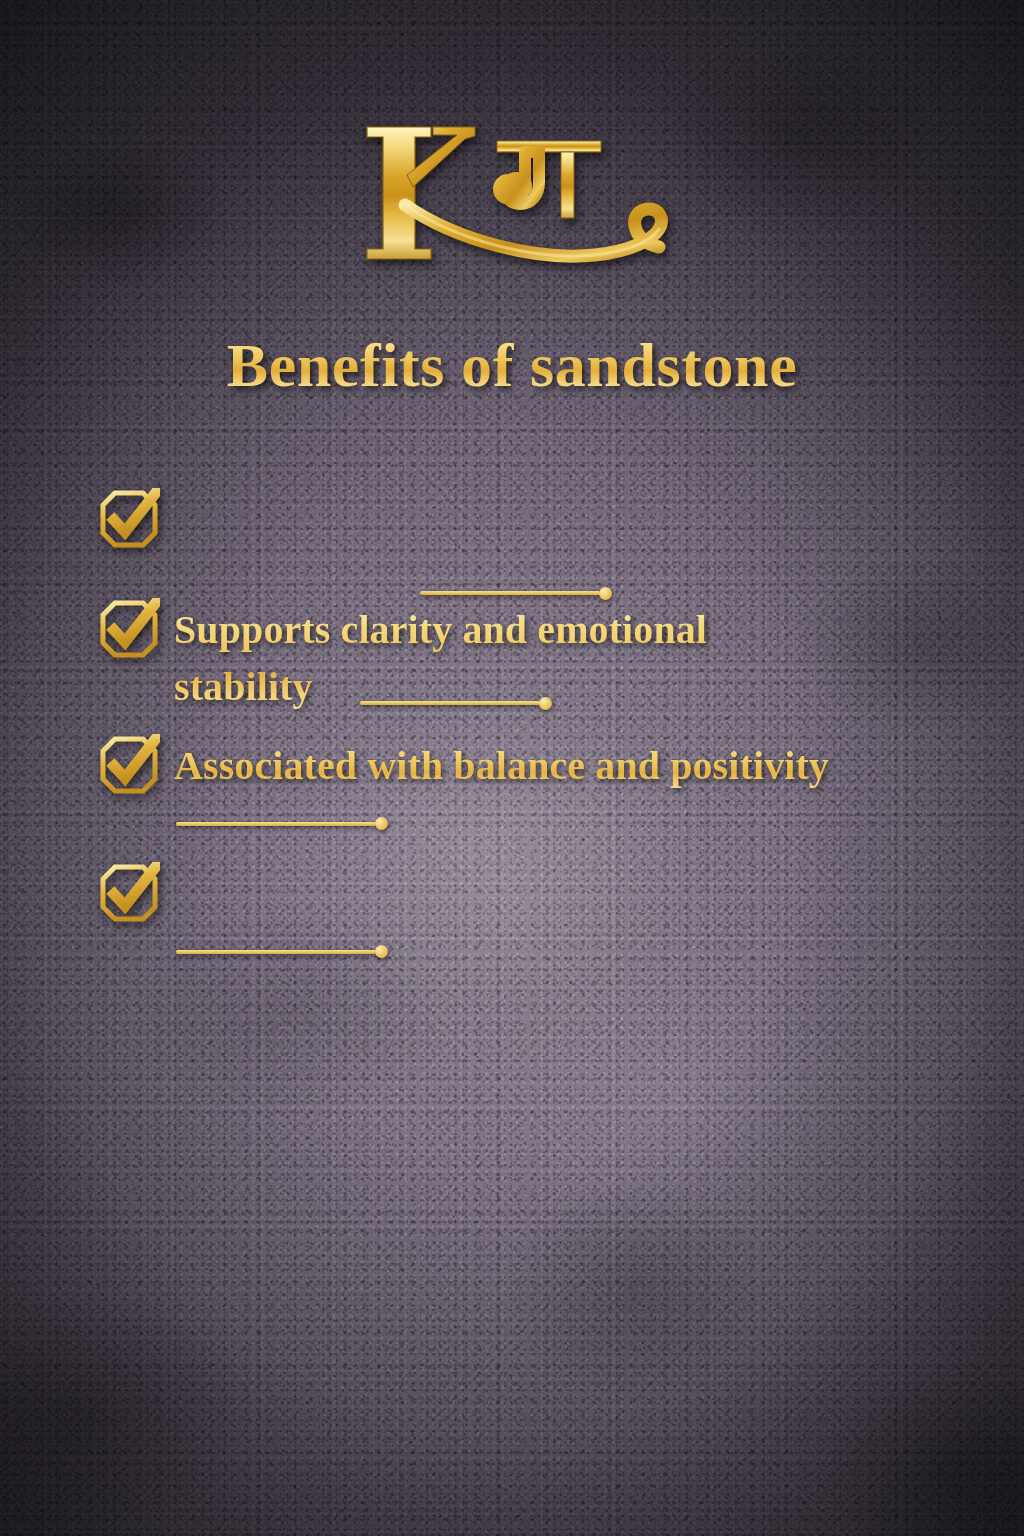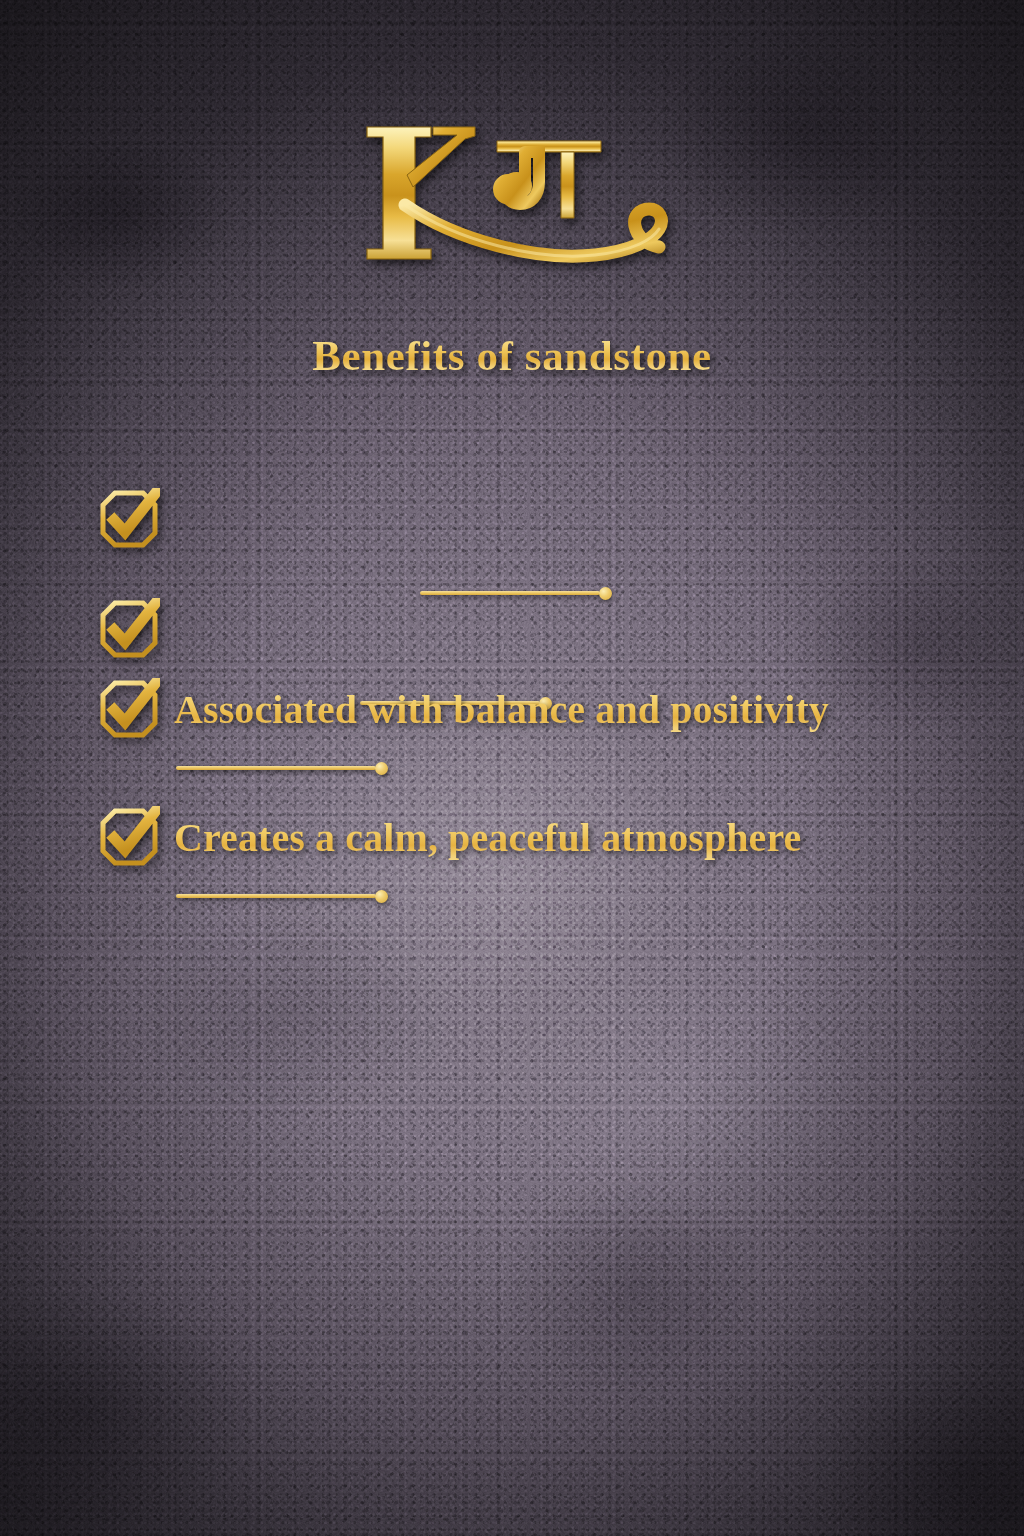--- a/index.html
+++ b/index.html
@@ -121,21 +121,21 @@
 
   
   .title {
     position:absolute;
     top:333px;
     left:0;
     width:1024px;
     text-align:center;
     font-family:"Liberation Serif","DejaVu Serif",serif;
     font-weight:700;
-    font-size:43px;
+    font-size:62px;
     letter-spacing:.6px;
     line-height:1.05;
     background:linear-gradient(180deg,
         #fdf0b4 0%,
         #f7dc85 18%,
         #eec55a 40%,
         #e3ae3a 58%,
         #f3d177 76%,
         #fbeaa6 92%,
         #e9bb49 100%);
@@ -309,20 +309,21 @@
                 <linearGradient id="cg2" x1="0" y1="0" x2="0.3" y2="1">
                   <stop offset="0%" stop-color="#fdeeaa"></stop>
                   <stop offset="45%" stop-color="#e3b440"></stop>
                   <stop offset="100%" stop-color="#c4901f"></stop>
                 </linearGradient>
               </defs>
               <path d="M17 5 H45 L57 17 V45 L45 57 H17 L5 45 V17 Z" fill="none" stroke="url(#cg2)" stroke-width="5"></path>
               <path d="M16 32 L27 44 L60 2" fill="none" stroke="url(#cg2)" stroke-width="11" stroke-linecap="square" stroke-linejoin="miter"></path>
             </svg>
           </span>
+          <span class="item-text w-narrow2">Supports clarity and emotional stability</span>
         </div>
         <span class="rule" style="left:262px; top:93px;">
           <span class="bar" style="width:180px"></span>
             <span class="dot"></span>
         </span>
       </div>
 
       <div class="item" style="">
         <div class="item-row">
           <span class="check">
@@ -354,21 +355,20 @@
                 <linearGradient id="cg4" x1="0" y1="0" x2="0.3" y2="1">
                   <stop offset="0%" stop-color="#fdeeaa"></stop>
                   <stop offset="45%" stop-color="#e3b440"></stop>
                   <stop offset="100%" stop-color="#c4901f"></stop>
                 </linearGradient>
               </defs>
               <path d="M17 5 H45 L57 17 V45 L45 57 H17 L5 45 V17 Z" fill="none" stroke="url(#cg4)" stroke-width="5"></path>
               <path d="M16 32 L27 44 L60 2" fill="none" stroke="url(#cg4)" stroke-width="11" stroke-linecap="square" stroke-linejoin="miter"></path>
             </svg>
           </span>
-          <span class="item-text w-wide">Creates a calm, peaceful atmosphere</span>
         </div>
         <span class="rule" style="left:78px; top:78px;">
           <span class="bar" style="width:200px"></span>
             <span class="dot"></span>
         </span>
       </div>
 
     </div>
   </div>
 </div>

